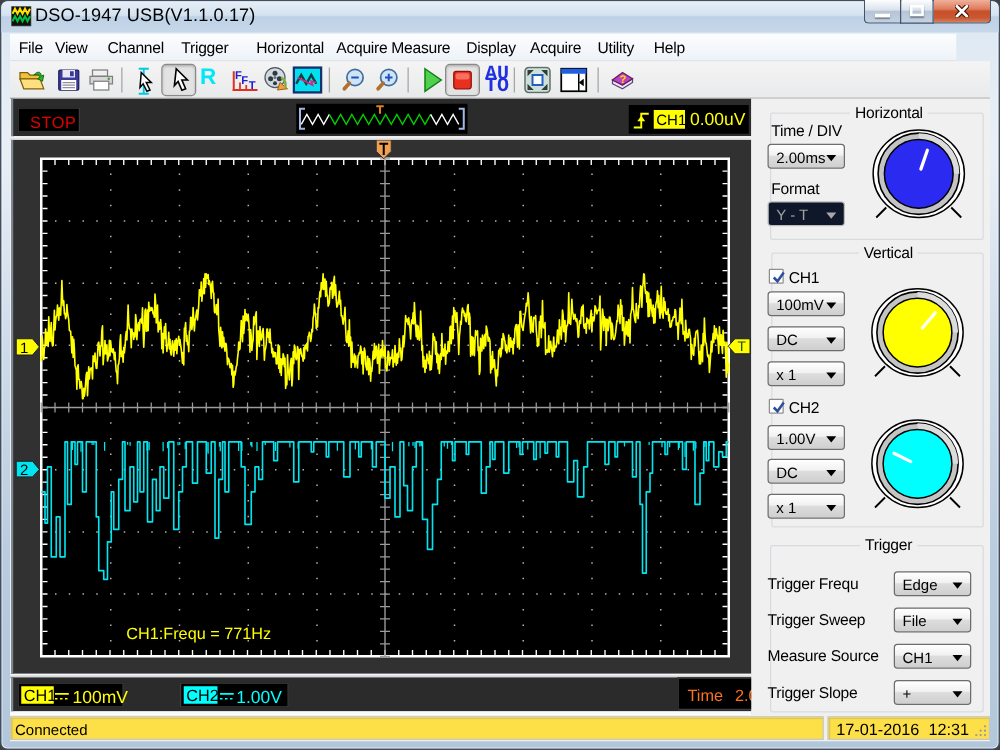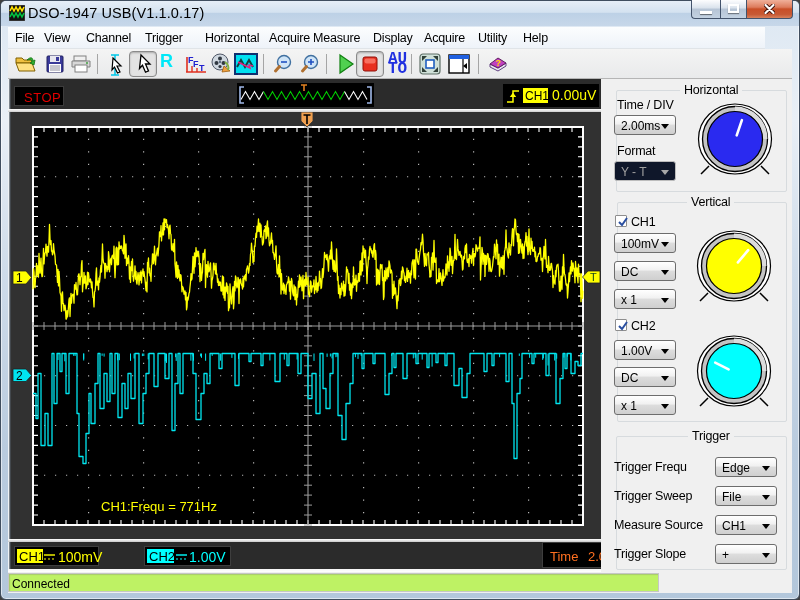--- a/index.html
+++ b/index.html
@@ -70,21 +70,21 @@
 .dd .txt { position:absolute; left:6px; top:3px; }
 .dd .arr { position:absolute; right:6px; top:8px; width:0; height:0;
   border-left:4px solid transparent; border-right:4px solid transparent; border-top:5px solid #000; }
 .dd.dis { border-color:#bcbcbc; background:#0f172a; color:#a0a0a0; }
 .dd.dis .arr { border-top-color:#a8a8a8; }
 .cb { position:absolute; width:12px; height:12px; border:1px solid #8e8e8e; background:#fff; border-radius:1px;}
 .cb svg { position:absolute; left:0px; top:-1px; }
 
 
 #statusbar { position:absolute; left:8px; top:572px; width:784px; height:21px; background:#f0f0f0; }
-.spanel { position:absolute; top:1px; height:19px; border:1px solid #c6c6c6; box-shadow:inset 1px 1px 1px rgba(130,130,130,.35); background:#bef264; font-size:12px; color:#000; }
+.spanel { position:absolute; top:1px; height:19px; border:1px solid #c6c6c6; box-shadow:inset 1px 1px 1px rgba(130,130,130,.35); background:#fde047; font-size:12px; color:#000; }
 </style>
 </head>
 <body>
 <div id="frame"></div>
 <div id="titlebar"></div>
 <svg id="appicon" viewBox="0 0 16 16">
     <rect x="0" y="0" width="16" height="16" fill="#111"></rect>
     <rect x="0" y="0" width="16" height="16" fill="none" stroke="#555" stroke-width="1"></rect>
     <polyline points="1,6 3,2 5,6 7,2 9,6 11,2 13,6 15,2" stroke="#ffe000" stroke-width="1.6" fill="none"></polyline>
     <polyline points="1,12 3,8 5,12 7,8 9,12 11,8 13,12 15,8" stroke="#00c040" stroke-width="1.6" fill="none"></polyline>
@@ -399,13 +399,24 @@
   <div class="dd" style="left:114px;top:465px">
       <span class="txt">+</span>
       <span class="arr"></span>
     </div>
   </div>
 
 <div id="statusbar">
   <div class="spanel" style="left:0px; width:651px;">
       <span style="position:absolute;left:3px;top:3px;">Connected</span>
     </div>
+  <div class="spanel" style="left:654px; width:130px;">
+      <span style="position:absolute;left:6px;top:2px;font-size:13px;">17-01-2016&nbsp; 12:31</span>
+      <svg style="position:absolute;right:1px;bottom:1px" width="10" height="10" viewBox="0 0 10 10">
+        <circle cx="8" cy="8" r="0.9" fill="#9a9a9a"></circle>
+        <circle cx="8" cy="4.5" r="0.9" fill="#9a9a9a"></circle>
+        <circle cx="4.5" cy="8" r="0.9" fill="#9a9a9a"></circle>
+        <circle cx="8" cy="1" r="0.9" fill="#9a9a9a"></circle>
+        <circle cx="1" cy="8" r="0.9" fill="#9a9a9a"></circle>
+        <circle cx="4.5" cy="4.5" r="0.9" fill="#9a9a9a"></circle>
+      </svg>
+    </div>
 </div>
 
 </body></html>

